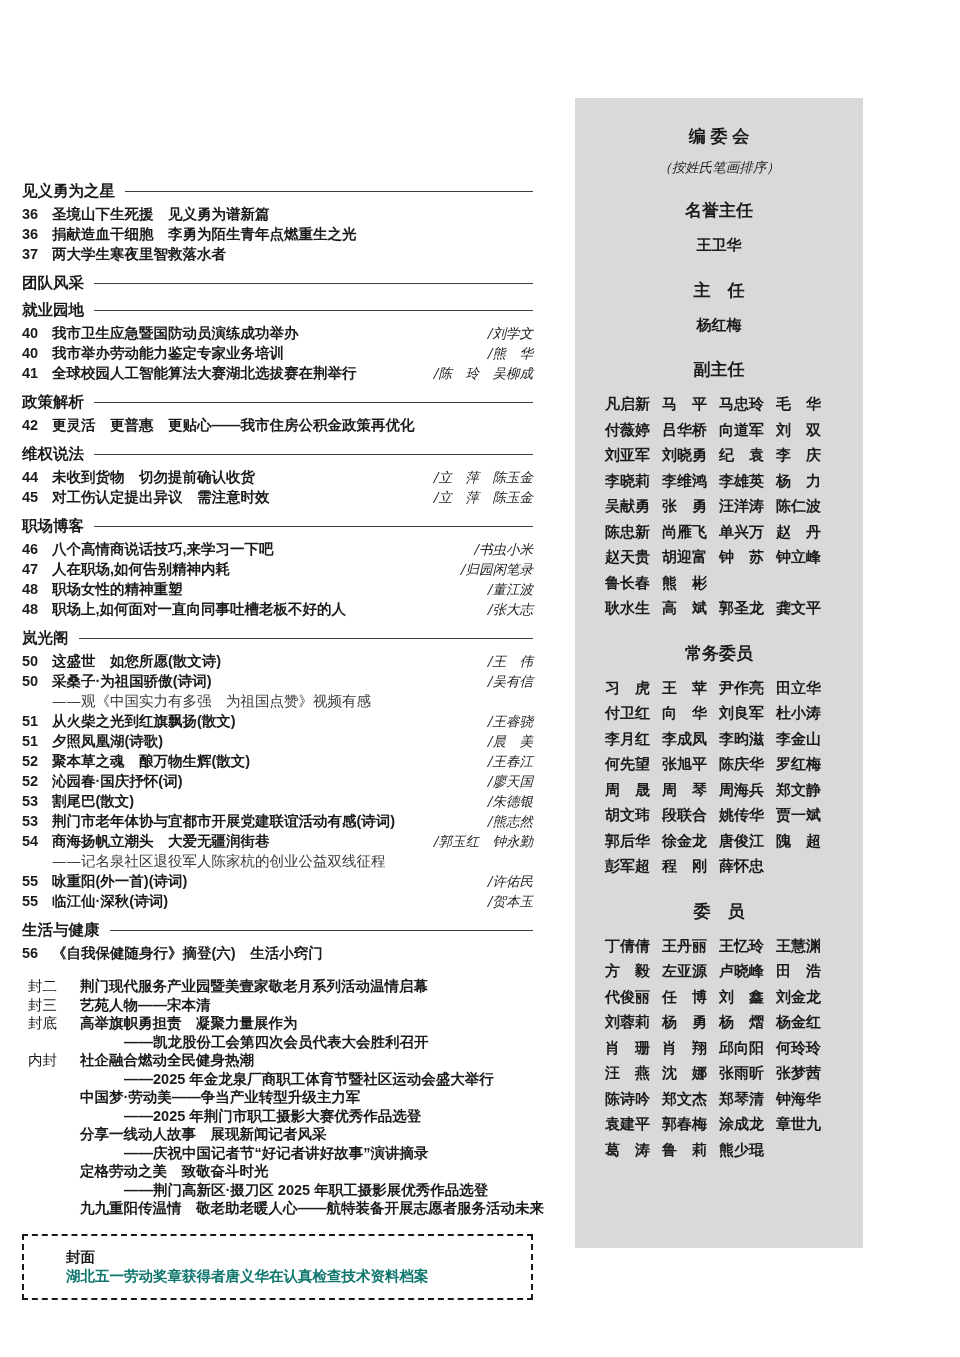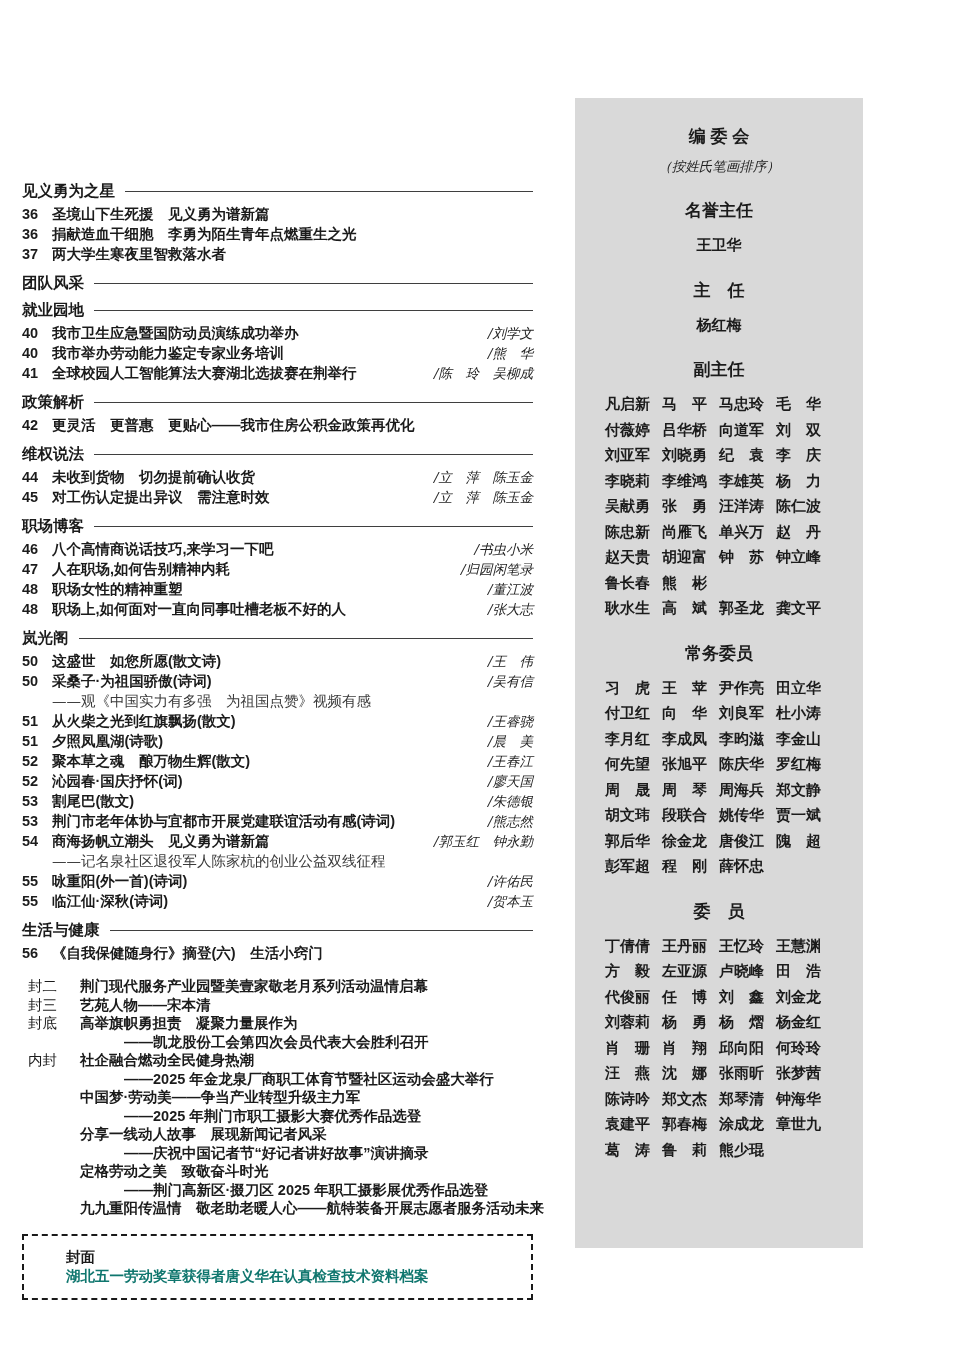--- a/index.html
+++ b/index.html
@@ -30,21 +30,21 @@
   
   .cover-box{margin-top:16px;border:2px dashed #1a1a1a;padding:12px 10px 12px 42px;
              display:flex;align-items:baseline;flex-direction:column;}
   .cb-label{font-weight:700;margin-right:22px;flex:none;}
   .cb-text{font-family:"DejaVu Serif","Liberation Serif",serif;color:#0f766e;font-weight:bold;}
   
   .board{position:absolute;left:575px;top:98px;width:288px;height:1150px;
          background:#d9d9d9;box-sizing:border-box;padding-top:28px;overflow:hidden;}
   .group{margin-bottom:22px;}
   .g-title{text-align:center;font-weight:700;font-size:17px;line-height:22px;margin-bottom:10px;}
-  .g-note{text-align:center;font-family:Liberation Mono, monospace;font-style:italic;
+  .g-note{text-align:center;font-family:Liberation Sans, sans-serif;font-style:italic;
           font-size:13.5px;line-height:20px;color:#222;margin-top:8px;}
   .n-row{line-height:25.5px;font-size:15px;font-weight:600;}
   .group[data-kind="center"] .n-row{display:flex;justify-content:center;gap:1.1em;}
   .group[data-kind="grid"] .g-rows{padding:0 30px;}
   .group[data-kind="grid"] .n-row{display:grid;grid-template-columns:repeat(4,1fr);}
   .nm{white-space:nowrap;}
 </style>
 </head>
 <body>
 
@@ -276,21 +276,21 @@
                 <div class="entry">
                   <span class="pg">53</span>
                   <span class="ti">荆门市老年体协与宜都市开展党建联谊活动有感(诗词)</span>
                   <span class="au">/熊志然</span>
                 </div>
 
               </div>
             <div class="entry-wrap">
                 <div class="entry">
                   <span class="pg">54</span>
-                  <span class="ti">商海扬帆立潮头　见义勇为谱新篇</span>
+                  <span class="ti">商海扬帆立潮头　大爱无疆润街巷</span>
                   <span class="au">/郭玉红　钟永勤</span>
                 </div>
                 <div class="sub">——记名泉社区退役军人陈家杭的创业公益双线征程</div>
               </div>
             <div class="entry-wrap">
                 <div class="entry">
                   <span class="pg">55</span>
                   <span class="ti">咏重阳(外一首)(诗词)</span>
                   <span class="au">/许佑民</span>
                 </div>

